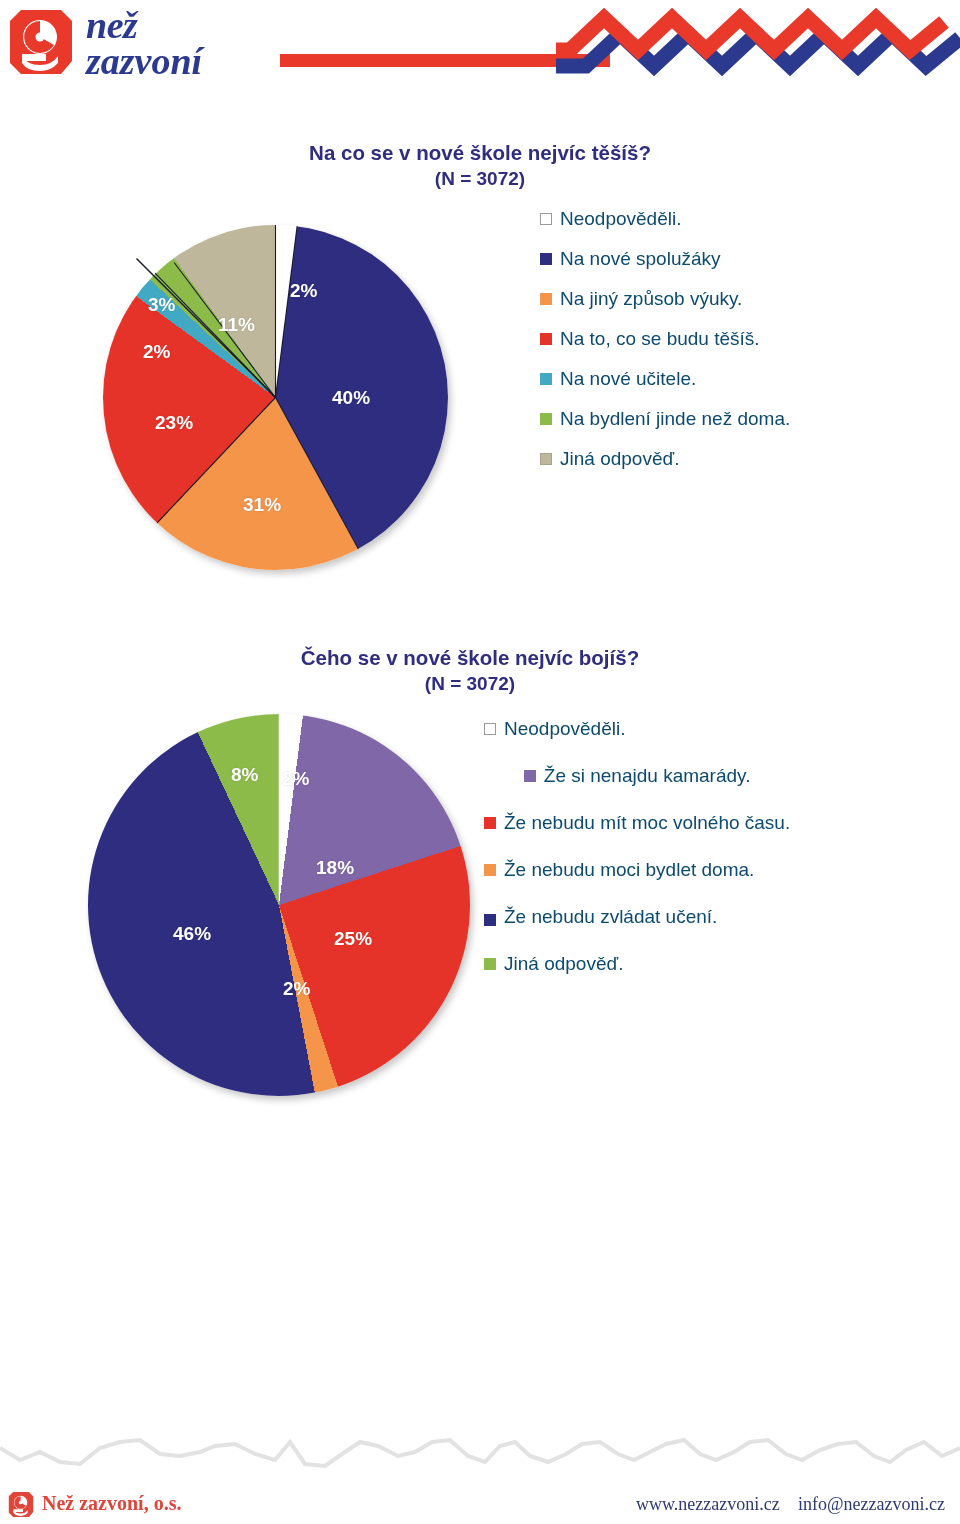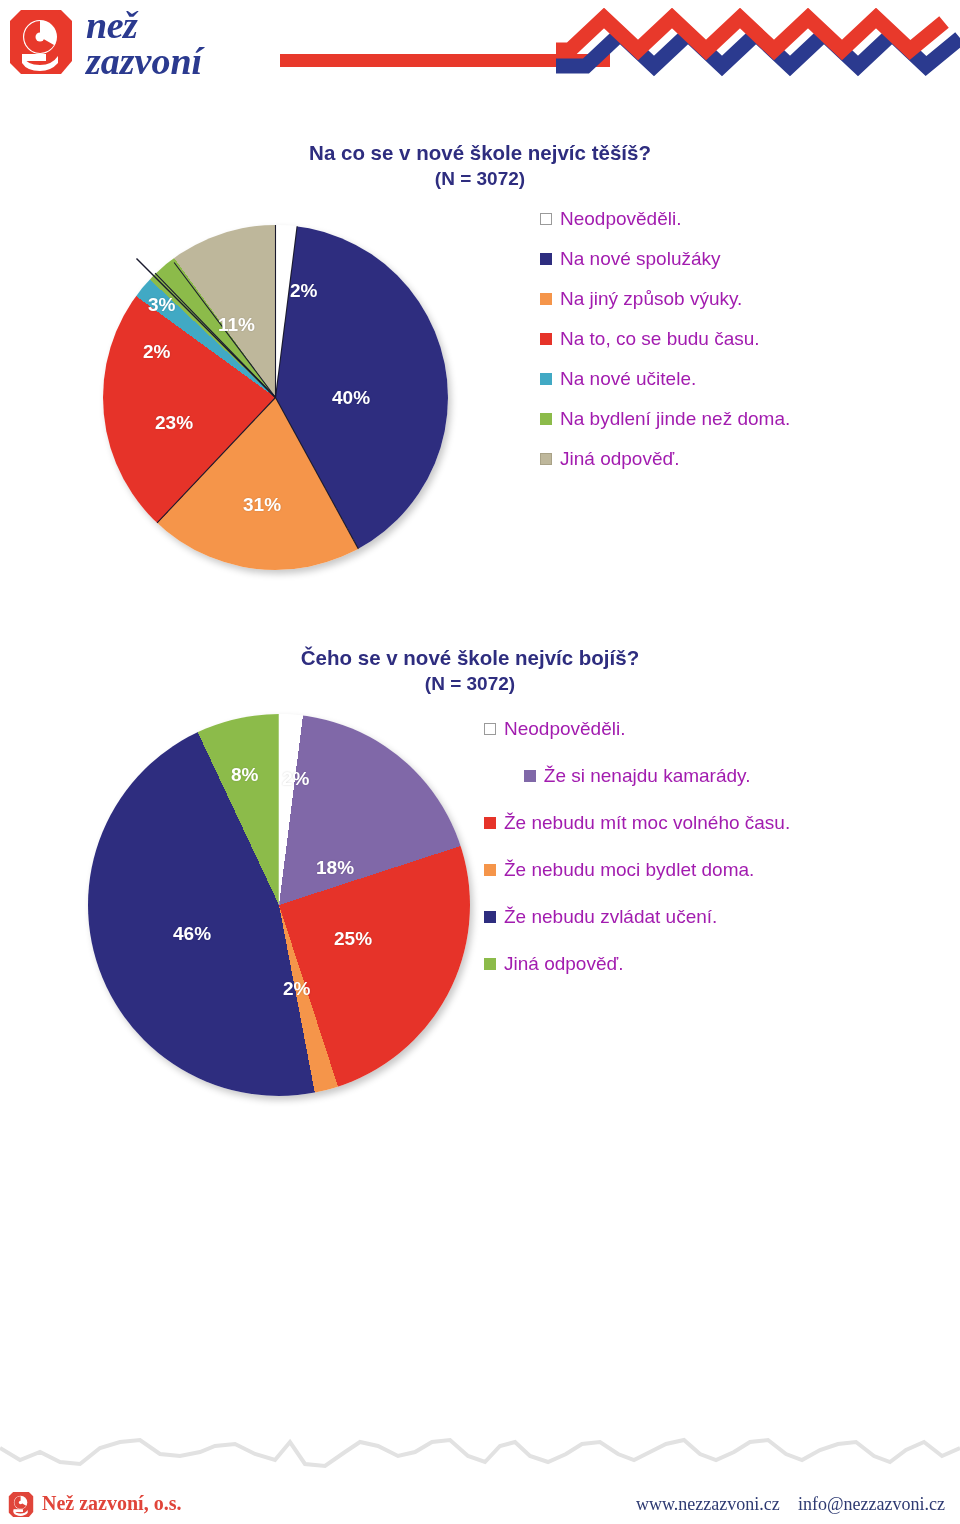--- a/index.html
+++ b/index.html
@@ -88,21 +88,21 @@
     width: 12px; height: 12px;
     flex: 0 0 12px;
     margin-top: 5px;
     margin-right: 8px;
     border: 1px solid #9a9a9a;
     box-sizing: border-box;
   }
   .legend-text {
     font-size: 19px;
     line-height: 22px;
-    color: #a21caf;
+    color: #0c4a6e;
     white-space: nowrap;
   }
 
   
   .footer {
     position: absolute;
     left: 0; top: 1418px;
     width: 960px; height: 106px;
   }
   .footer-squiggle {
@@ -210,21 +210,21 @@
   <div class="legend-row">
     <span class="legend-swatch" style="background:#2e2d7f;border-color:#2e2d7f;"></span>
     <span class="legend-text">Na nové spolužáky</span>
   </div>
   <div class="legend-row">
     <span class="legend-swatch" style="background:#f5954a;border-color:#f5954a;"></span>
     <span class="legend-text">Na jiný způsob výuky.</span>
   </div>
   <div class="legend-row">
     <span class="legend-swatch" style="background:#e63329;border-color:#e63329;"></span>
-    <span class="legend-text">Na to, co se budu času.</span>
+    <span class="legend-text">Na to, co se budu těšíš.</span>
   </div>
   <div class="legend-row">
     <span class="legend-swatch" style="background:#41a9c4;border-color:#41a9c4;"></span>
     <span class="legend-text">Na nové učitele.</span>
   </div>
   <div class="legend-row">
     <span class="legend-swatch" style="background:#8cbb4a;border-color:#8cbb4a;"></span>
     <span class="legend-text">Na bydlení jinde než doma.</span>
   </div>
   <div class="legend-row">
@@ -274,21 +274,21 @@
     <span class="legend-text">Že si nenajdu kamarády.</span>
   </div>
   <div class="legend-row" style="margin-bottom:25px;">
     <span class="legend-swatch" style="background:#e63329;border-color:#e63329;"></span>
     <span class="legend-text">Že nebudu mít moc volného času.</span>
   </div>
   <div class="legend-row" style="margin-bottom:25px;">
     <span class="legend-swatch" style="background:#f5954a;border-color:#f5954a;"></span>
     <span class="legend-text">Že nebudu moci bydlet doma.</span>
   </div>
-  <div class="legend-row" style="margin-bottom:25px;">
+  <div class="legend-row" style="margin-bottom:25px;align-items:center;">
     <span class="legend-swatch" style="background:#2e2d7f;border-color:#2e2d7f;"></span>
     <span class="legend-text">Že nebudu zvládat učení.</span>
   </div>
   <div class="legend-row" style="margin-bottom:0;">
     <span class="legend-swatch" style="background:#8cbb4a;border-color:#8cbb4a;"></span>
     <span class="legend-text">Jiná odpověď.</span>
   </div>
 </div>
 
 <div class="footer">

